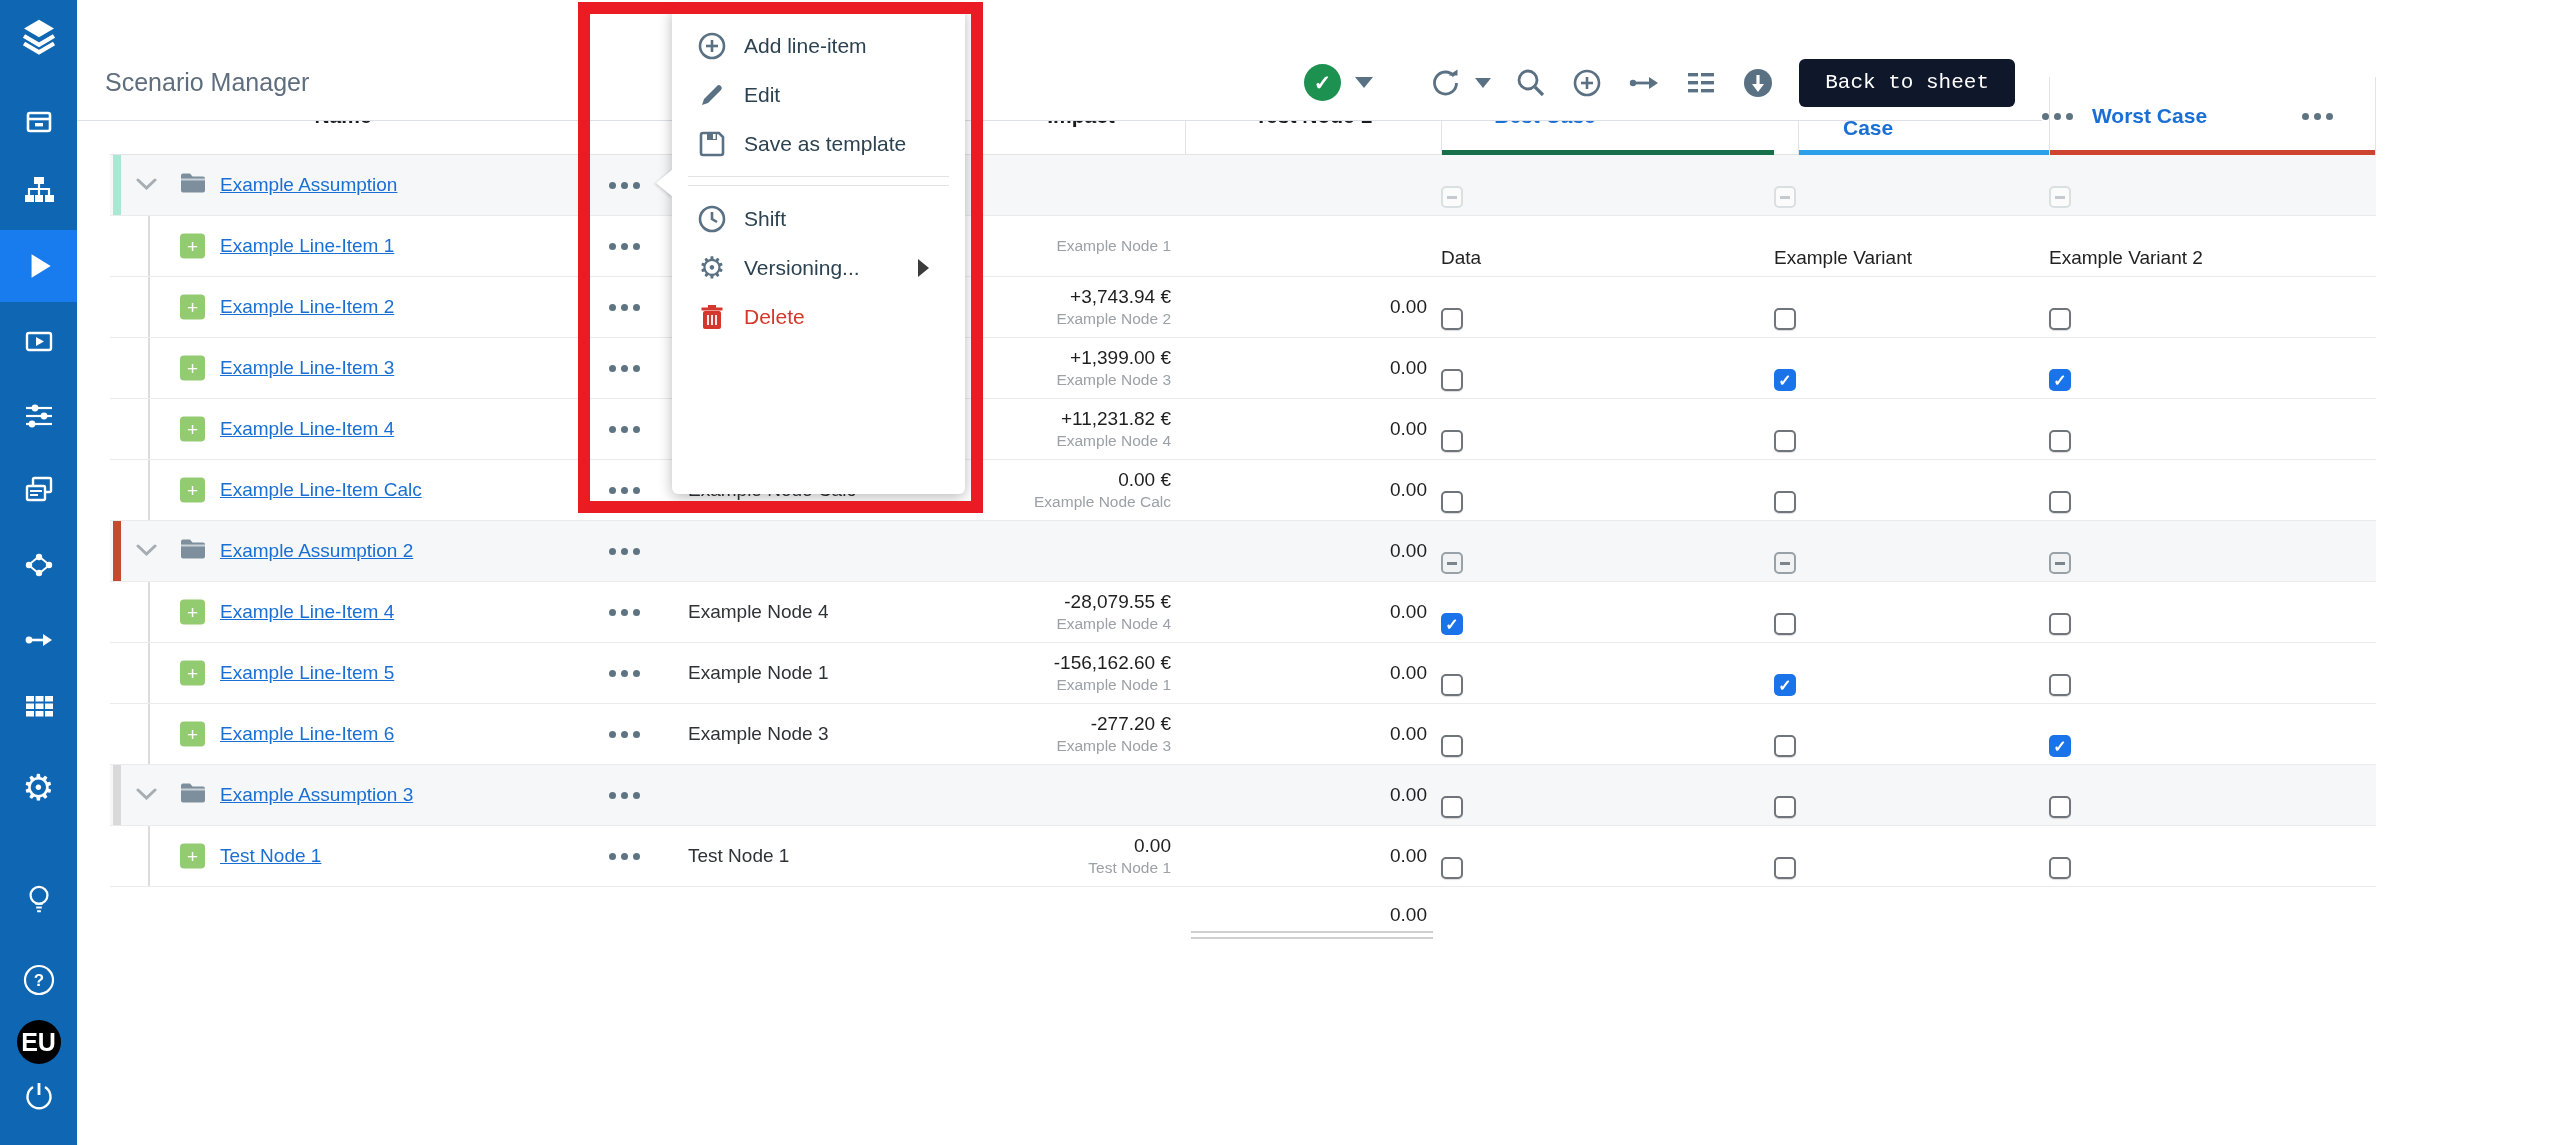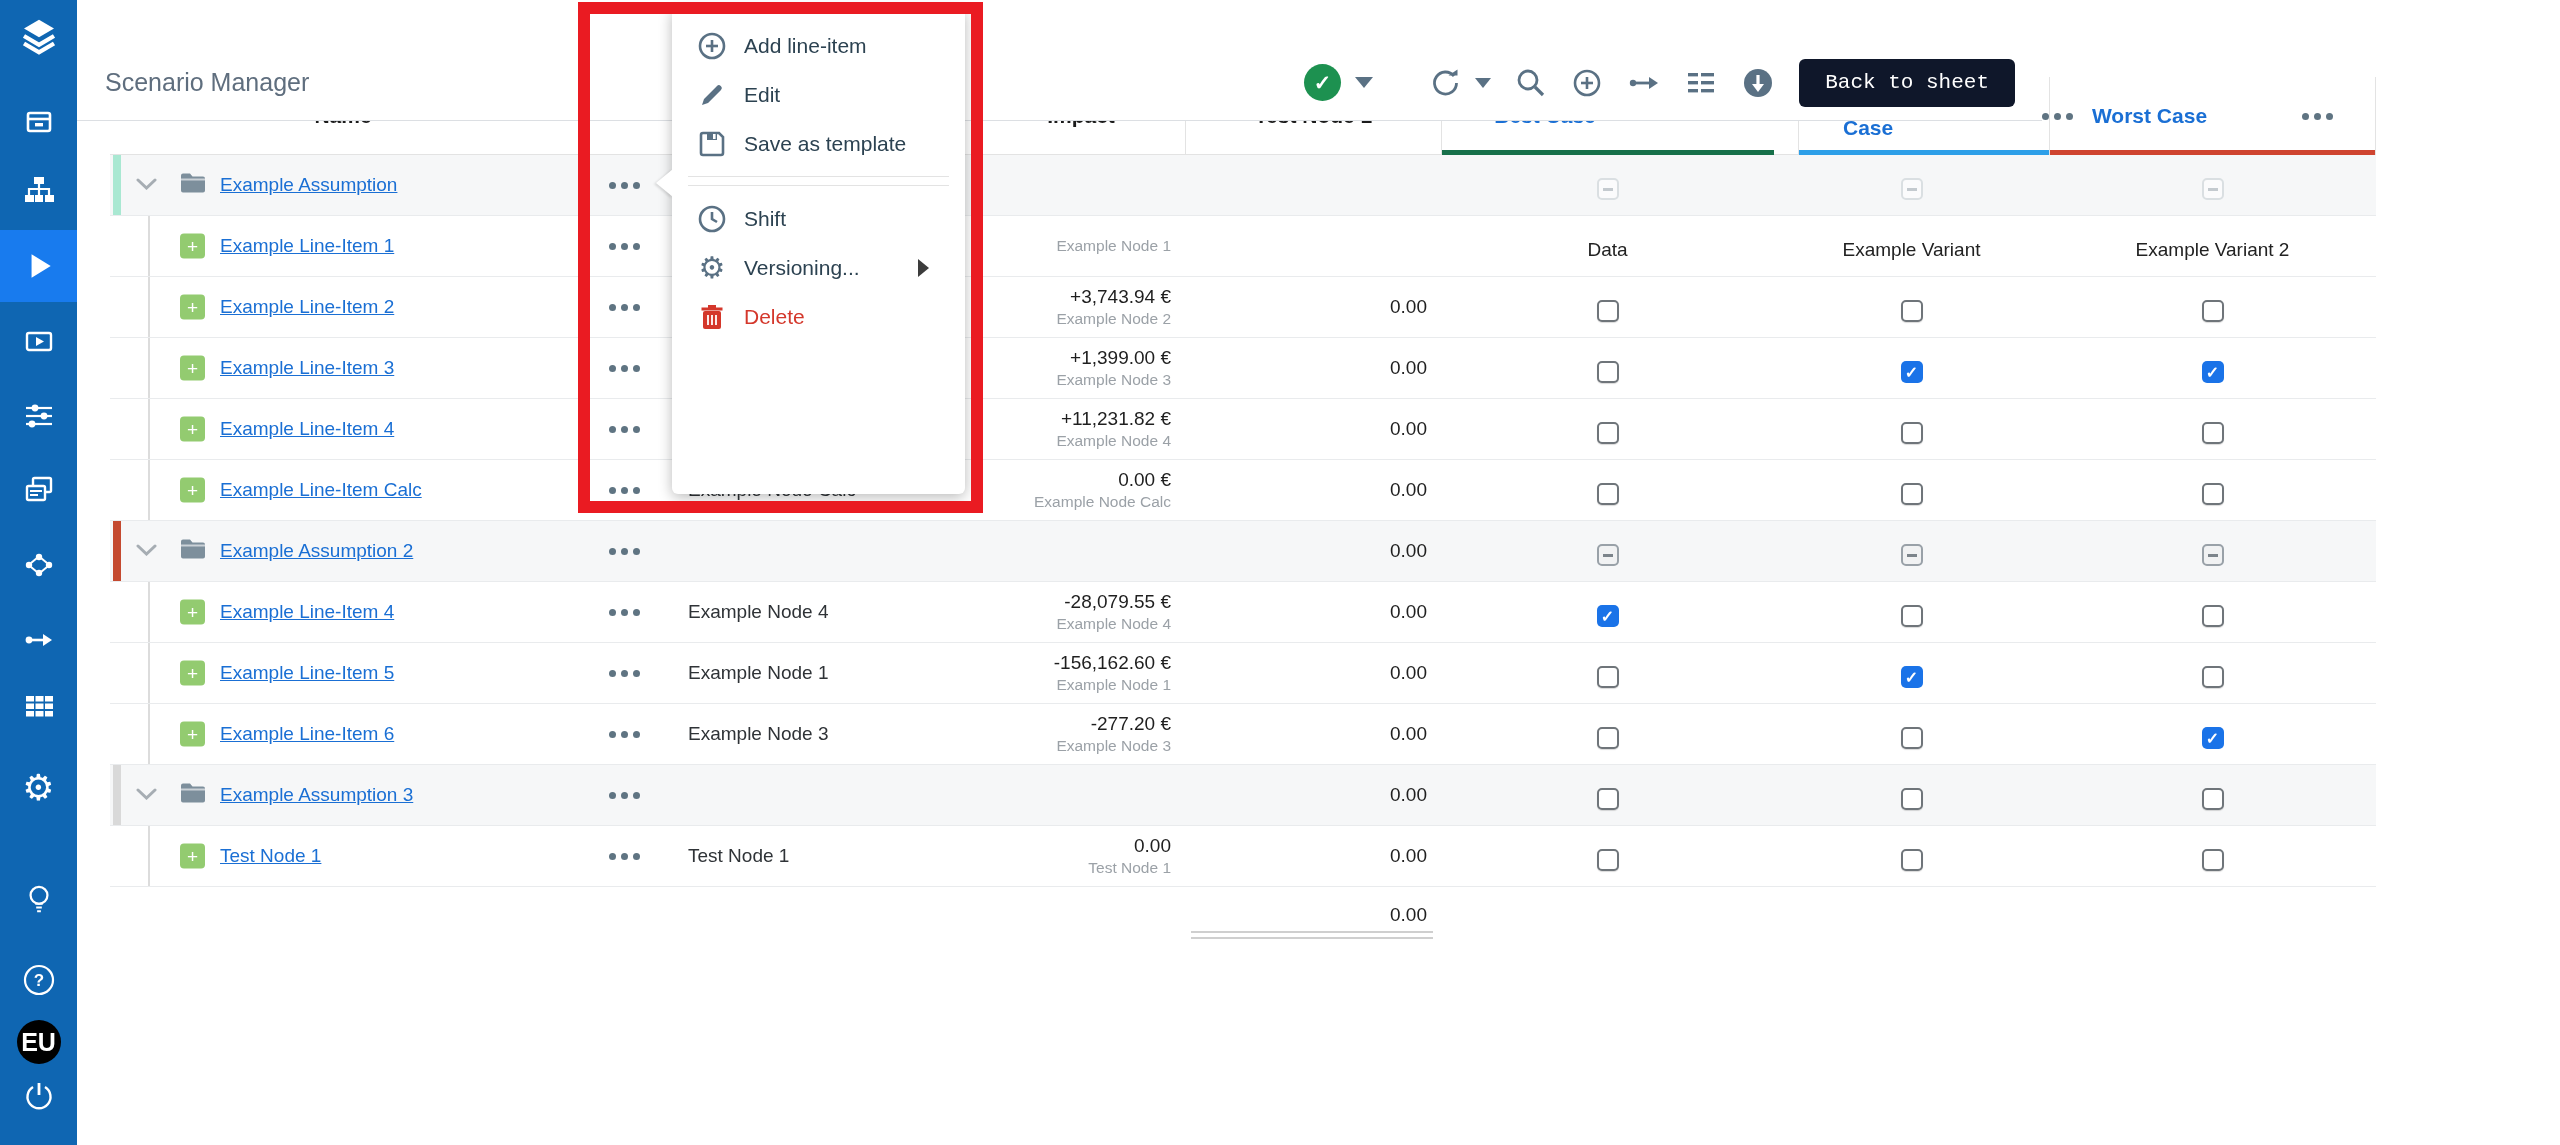--- a/index.html
+++ b/index.html
@@ -44,21 +44,21 @@
   .chev { position:absolute; left:26px; top:50%; transform:translateY(-50%); }
   .folder { position:absolute; left:70px; top:50%; transform:translateY(-50%); }
   .plus-tile { position:absolute; left:70px; top:50%; transform:translateY(-50%); width:25px; height:25px; background:#93cb70; border-radius:4px; color:#fff; font-size:19px; display:flex; align-items:center; justify-content:center; }
   .rlink { position:absolute; left:110px; top:50%; transform:translateY(-50%); font-size:19px; color:#1a6fd4; text-decoration:underline; white-space:nowrap; }
   .dots { position:absolute; left:486px; top:0; height:100%; width:56px; display:flex; align-items:center; justify-content:center; gap:5px; cursor:pointer; }
   .nodecol { position:absolute; left:578px; top:0; height:100%; display:flex; align-items:center; font-size:19px; color:#2f3337; white-space:nowrap; }
   .impact { position:absolute; left:866px; width:195px; top:0; height:100%; display:flex; flex-direction:column; align-items:flex-end; justify-content:center; line-height:1.25; }
   .impact .val { font-size:19px; color:#1f1f1f; }
   .impact .sub { font-size:15.5px; color:#9ba1a7; }
   .testcol { position:absolute; left:1075px; width:242px; top:0; height:100%; display:flex; align-items:center; justify-content:flex-end; font-size:19px; color:#1f1f1f; }
-  .ccell { position:absolute; top:4px; height:100%; display:flex; align-items:center; justify-content:center; }
+  .ccell { position:absolute; top:12px; height:100%; display:flex; align-items:center; justify-content:flex-start; }
   .c0 { left:1331px; width:333px; } .c1 { left:1664px; width:275px; } .c2 { left:1939px; width:327px; }
   .clabel { font-size:19px; color:#222; }
 
   .cb { width:22px; height:22px; border-radius:5px; display:flex; align-items:center; justify-content:center; }
   .cb-off { border:2px solid #6f757a; background:#fff; box-shadow:0 1px 1px rgba(0,0,0,.15); }
   .cb-on { background:#1a73e8; color:#fff; font-size:16px; font-weight:bold; }
   .cb-ind { border:2px solid #99a1a8; background:#f1f2f3; }
   .cb-ind i { width:10px; height:3px; background:#7c848b; display:block; }
   .cb-ind-light { border:2px solid #dadfe2; background:#fbfbfc; }
   .cb-ind-light i { width:10px; height:3px; background:#c4cacf; display:block; }

